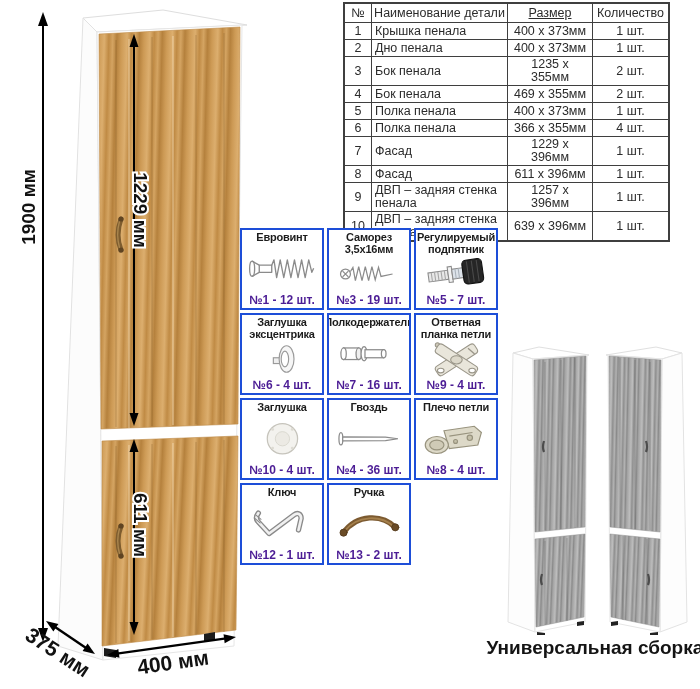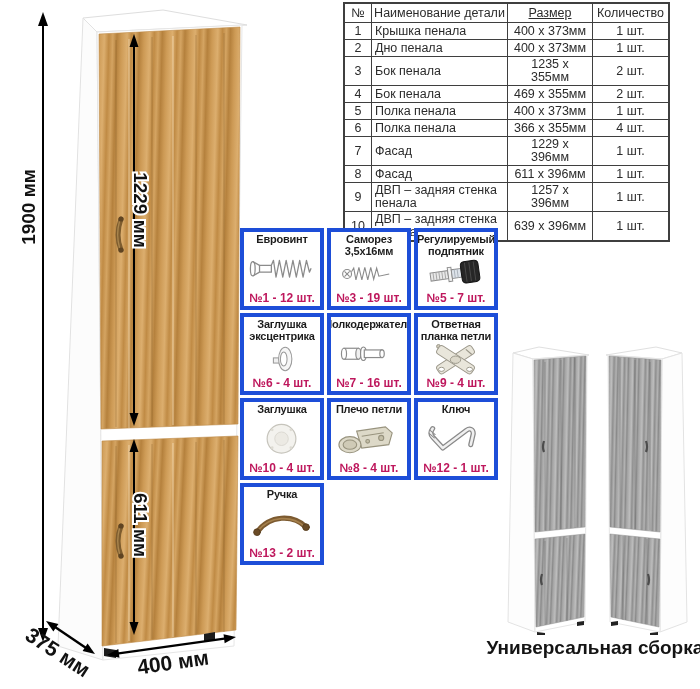--- a/index.html
+++ b/index.html
@@ -18,28 +18,28 @@
   .parts td{padding:1px 3px;line-height:13px;height:14px;vertical-align:middle;}
   .parts th:nth-child(1){width:22px;}
   .parts th:nth-child(2){width:131px;}
   .parts th:nth-child(3){width:80px;text-decoration:underline;}
   .parts th:nth-child(4){width:71px;}
   .parts td:nth-child(1),.parts td:nth-child(3),.parts td:nth-child(4){text-align:center;}
   .parts td:nth-child(2){text-align:left;}
   
   .hw-grid{position:absolute;left:240px;top:228px;width:258px;display:grid;
            grid-template-columns:repeat(3,1fr);gap:3px;}
-  .hw-cell{border:4px solid #1d4ed8;background:#fff;height:82px;box-sizing:border-box;
+  .hw-cell{border:2px solid #1d4ed8;background:#fff;height:82px;box-sizing:border-box;
            display:flex;flex-direction:column;align-items:center;justify-content:space-between;
            padding:2px 1px 1px;overflow:hidden;}
   .hw-name{font-weight:bold;font-size:11px;line-height:11.5px;text-align:center;color:#1c1c1c;
            letter-spacing:-0.2px;}
   .hw-icon{flex:1 1 auto;min-height:0;width:100%;display:flex;align-items:center;justify-content:center;}
   .hw-icon svg{width:96%;height:100%;}
-  .hw-count{font-weight:bold;font-size:12px;color:#be185d;white-space:nowrap;}
+  .hw-count{font-weight:bold;font-size:12px;color:#4c1d95;white-space:nowrap;}
   .caption{position:absolute;left:480px;top:637px;width:235px;text-align:center;
            font-size:19px;font-weight:bold;color:#141414;}
   .illu{position:absolute;}
 </style>
 </head>
 <body>
 
 <div class="page">
 
   <svg class="illu" style="left:0;top:0;" width="250" height="689" viewBox="0 0 250 689">
@@ -307,20 +307,32 @@
               <circle cx="42" cy="23" r="17" fill="#f3f2ee" stroke="#c6c4bc" stroke-width="1.4"></circle>
               <circle cx="42" cy="23" r="8" fill="#eceae4" stroke="#d8d6ce"></circle>
               <circle cx="31" cy="12.5" r="1.6" fill="#dddbd3"></circle>
               <circle cx="53" cy="12.5" r="1.6" fill="#dddbd3"></circle>
               <circle cx="31" cy="33.5" r="1.6" fill="#dddbd3"></circle>
               <circle cx="53" cy="33.5" r="1.6" fill="#dddbd3"></circle>
             </g>
           </svg>
         </div>
         <div class="hw-count">№10 - 4 шт.</div>
+      </div>
+      <div class="hw-cell">
+        <div class="hw-name">Гвоздь</div>
+        <div class="hw-icon">
+          <svg viewBox="0 0 84 46" preserveAspectRatio="xMidYMid meet">
+            <g fill="#fff" stroke="#8b8b8b" stroke-width="1.4">
+              <ellipse cx="10" cy="23" rx="2.2" ry="7"></ellipse>
+              <path d="M12,20.8 L60,21.3 L74,23 L60,25 L12,25.4 z"></path>
+            </g>
+          </svg>
+        </div>
+        <div class="hw-count">№4 - 36 шт.</div>
       </div>
       <div class="hw-cell">
         <div class="hw-name">Плечо петли</div>
         <div class="hw-icon">
           <svg viewBox="0 0 84 46" preserveAspectRatio="xMidYMid meet">
             <g fill="#ddd9c8" stroke="#98937e" stroke-width="1.3">
               <path d="M28,14 L62,9 70,16 66,30 34,34 z"></path>
               <path d="M34,20 l26,-4" fill="none"></path>
               <circle cx="57" cy="22" r="3" fill="#c4bfa8"></circle>
               <circle cx="41" cy="26" r="2.2" fill="#c4bfa8"></circle>

